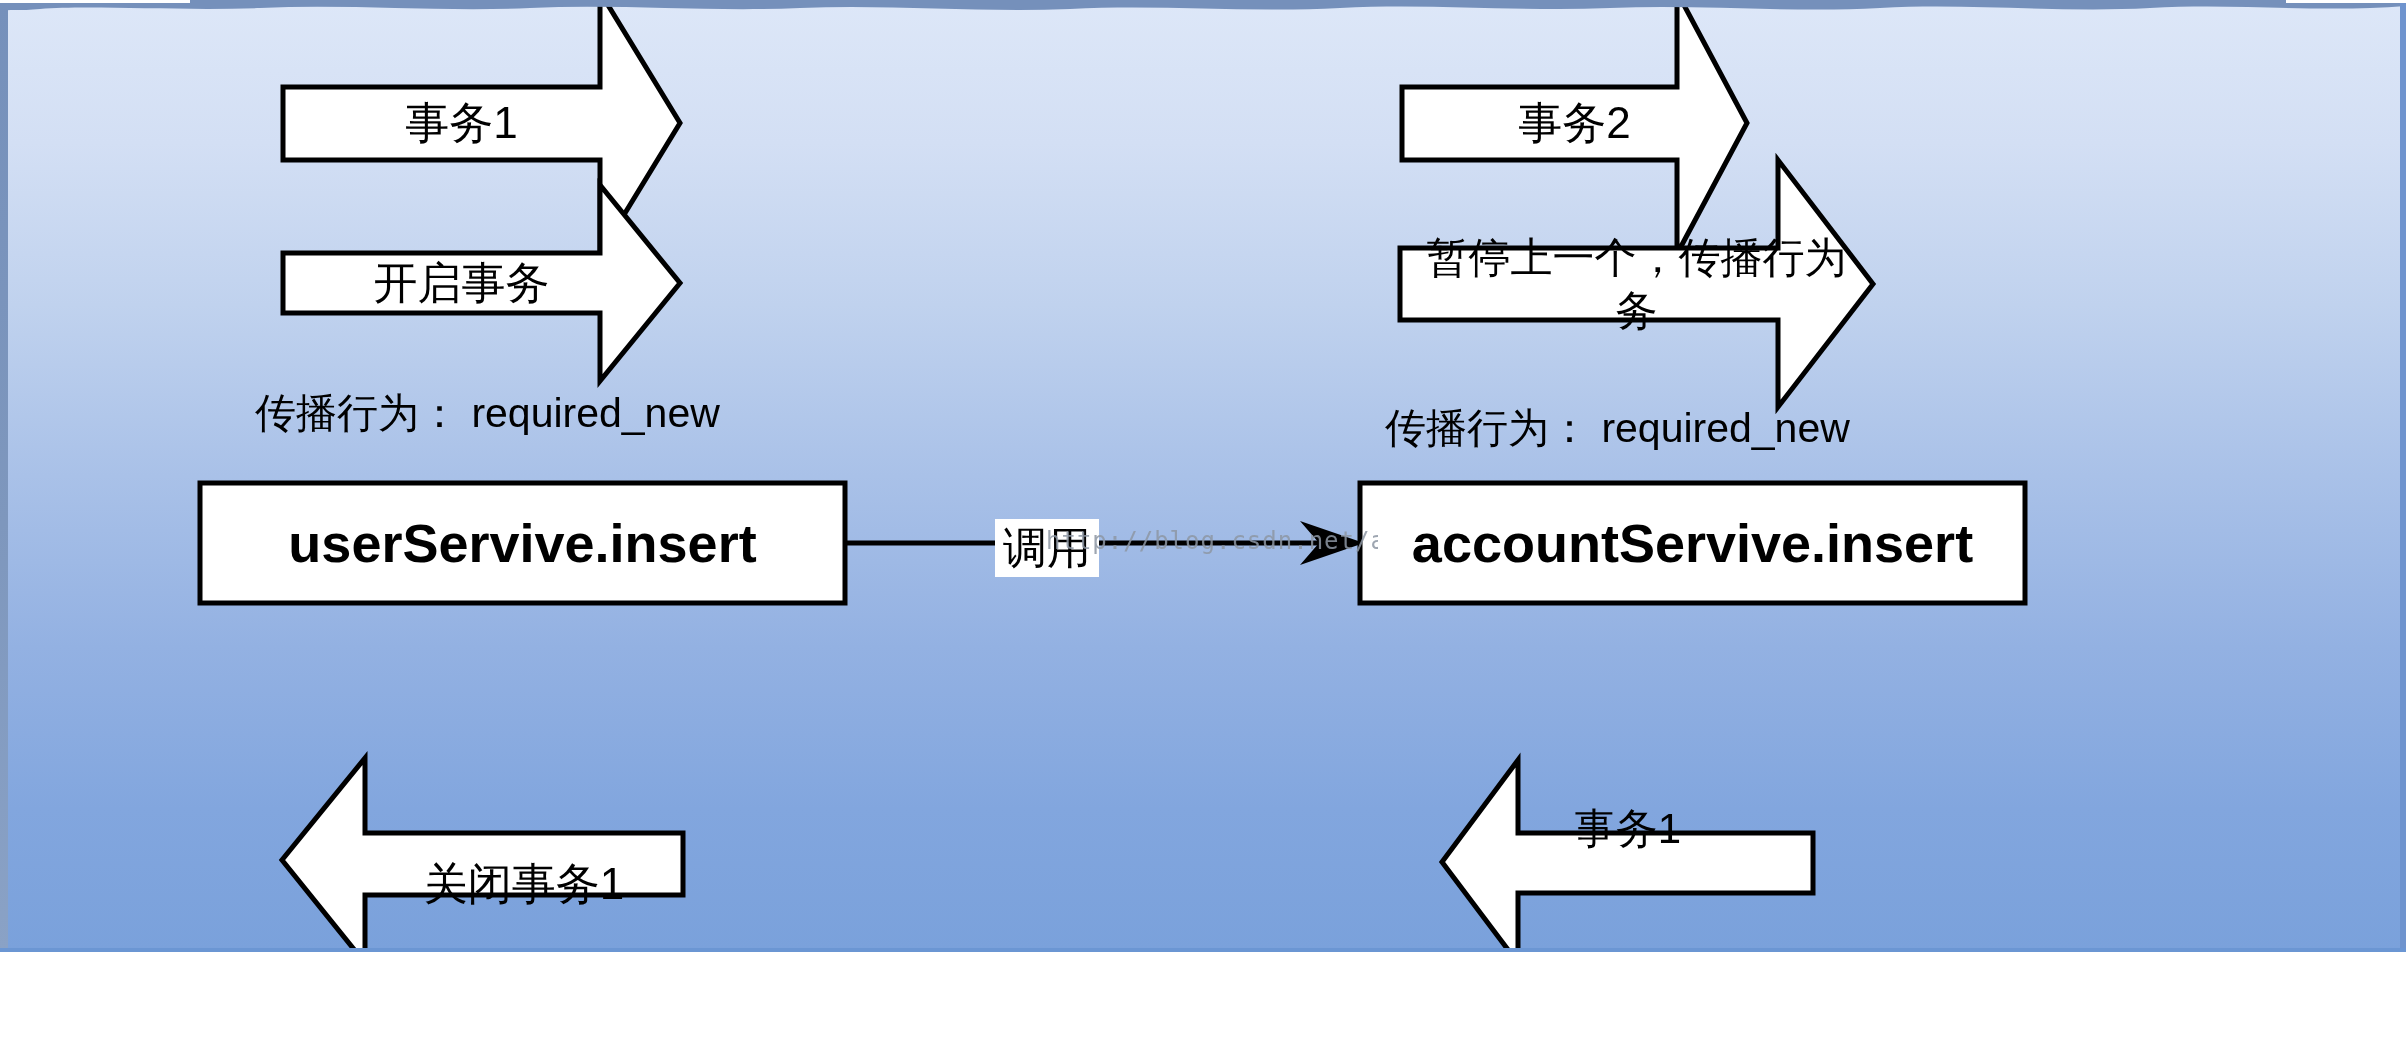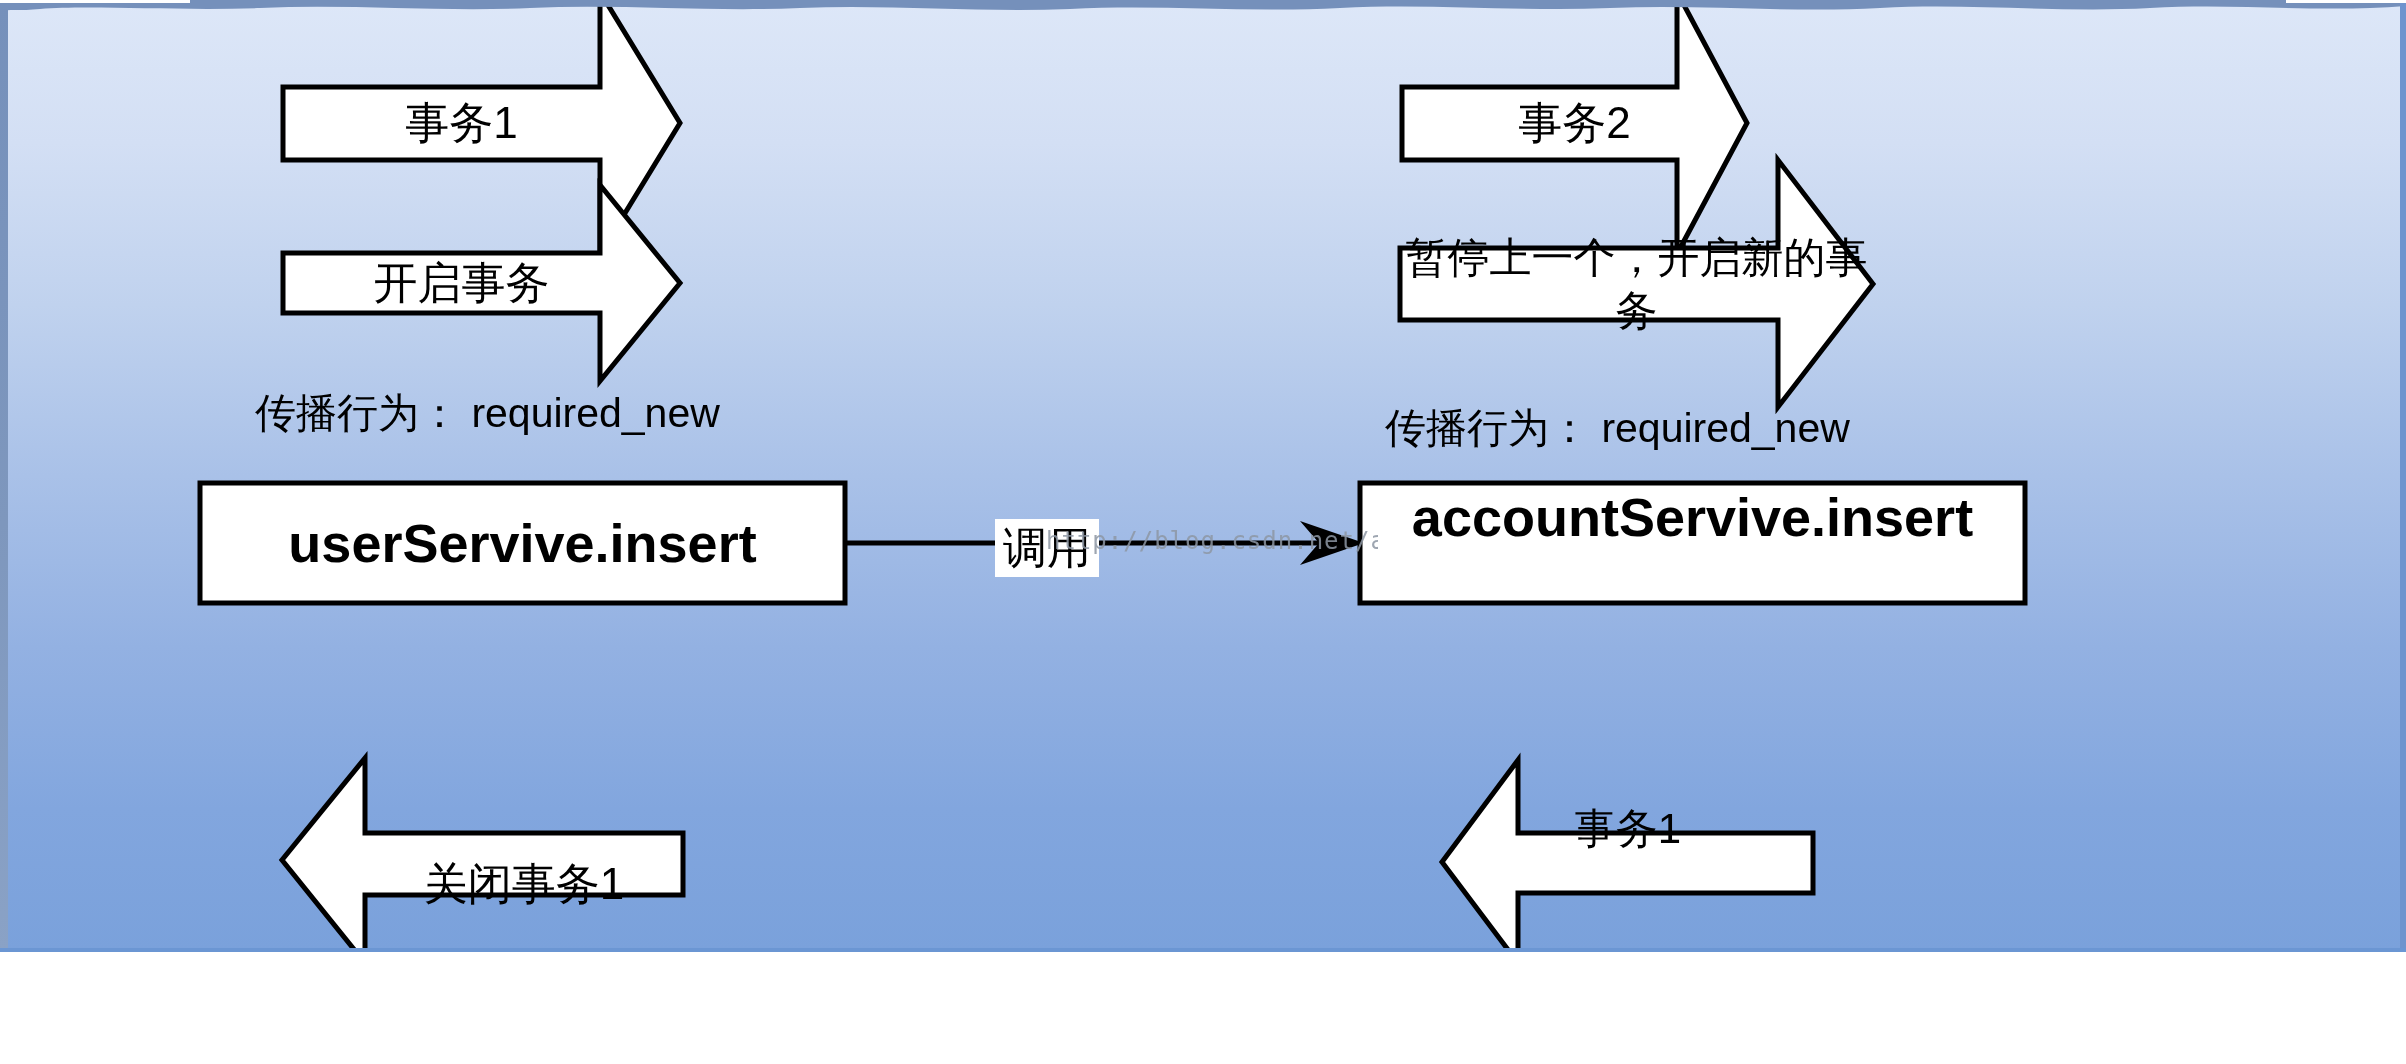--- a/index.html
+++ b/index.html
@@ -87,27 +87,27 @@
 
   <div class="lbl box-lbl" style="left:200px; top:483px; width:645px; height:120px;">userServive.insert</div>
 
   <div class="call-lbl" style="left:995px; top:519px; width:104px; height:58px;">调用</div>
 
   <div class="watermark">http://blog.csdn.net/a837199685</div>
 
   <div class="lbl arrow-lbl" style="left:1402px; top:87px; width:345px; height:73px;">事务2</div>
 
   <div class="two-line wrap-suspend" style="left:1400px; top:231px; width:473px;">
-    <span>暂停上一个，开启新的事</span>
+    <span>暂停上一个，传播行为</span>
     <span>务</span>
   </div>
 
   <div class="prop-lbl" style="left:1385px; top:401px;">传播行为： required_new</div>
 
-  <div class="lbl box-lbl" style="left:1360px; top:457px; width:665px; height:120px;">accountServive.insert</div>
+  <div class="lbl box-lbl" style="left:1360px; top:483px; width:665px; height:120px;">accountServive.insert</div>
 
   <div class="lbl arrow-lbl" style="left:365px; top:833px; width:318px; height:62px;margin-top:20px;">关闭事务1</div>
 
   <div class="two-line wrap-close2" style="left:1442px; top:797px; width:371px;">
     <span>事务1</span>
   </div>
 
   <svg class="edge-top" width="2406" height="16" viewBox="0 0 2406 16" preserveAspectRatio="none">
     <path fill="#7590bb" d="M0,0 L2406,0 L2406,6
       C2320,13 2240,3 2150,8 C2060,13 1970,3 1880,8 C1790,13 1700,4 1610,8

